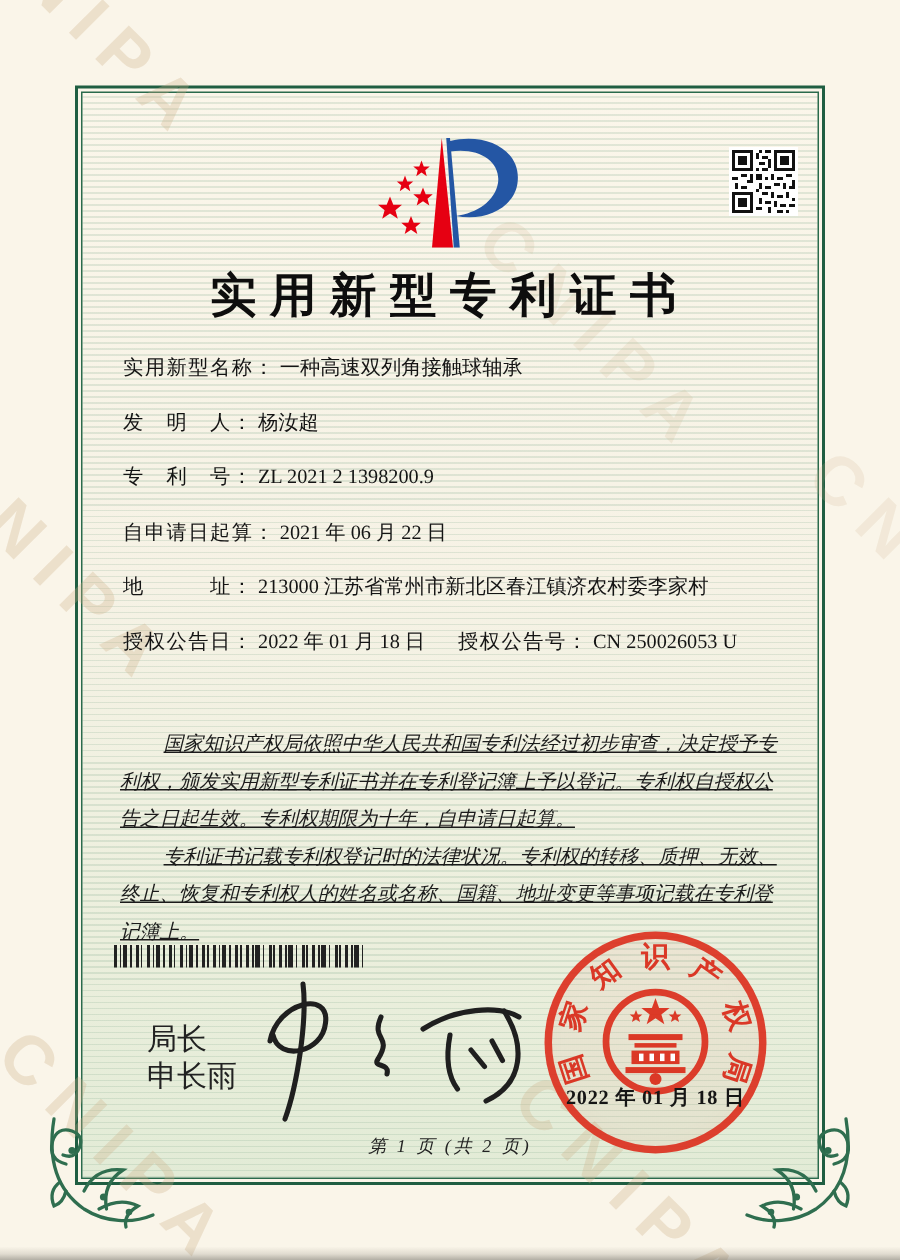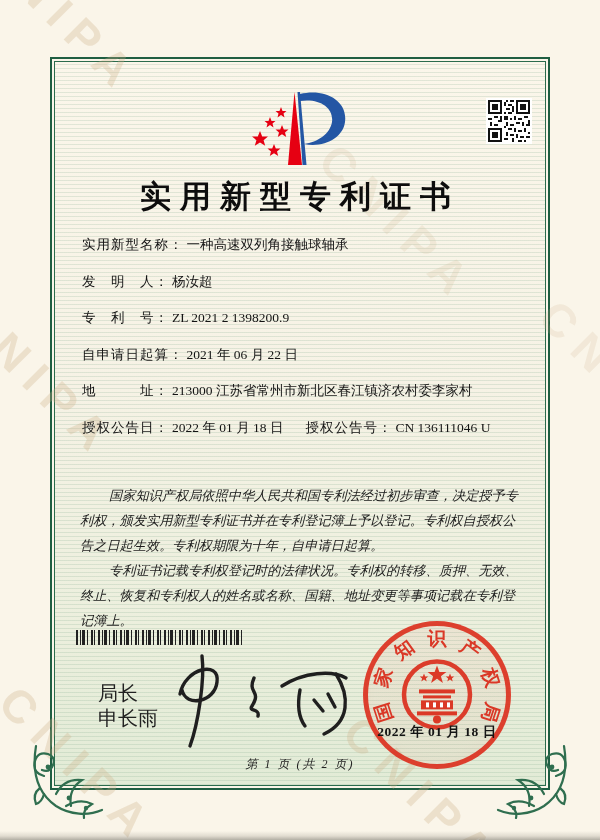--- a/index.html
+++ b/index.html
@@ -44,21 +44,21 @@
     font-size:31px;font-weight:bold;letter-spacing:9px;color:#0d0d0d;font-family:Liberation Serif, serif;
   }
   
   .fields{position:absolute;left:82px;top:234px;width:442px;z-index:5;font-size:13.5px;}
   .frow{height:22px;line-height:22px;margin-bottom:14.5px;white-space:nowrap;}
   .flabel{letter-spacing:1px;color:#141414;}
   .fvalue{margin-left:3px;color:#141414;margin-top:10px;}
   .grant .g1{display:inline-block;width:220px;}
   
   .paras{position:absolute;left:80px;top:483px;width:444px;z-index:5;
-    font-size:13.2px;line-height:25px;color:#1b1b1b;font-style:italic;}
+    font-size:13.2px;line-height:25px;color:#1b1b1b;font-style:italic;text-decoration:underline;}
   .paras p{margin:0;text-indent:2.2em;}
   
   .barcode{
     position:absolute;left:76px;top:630px;width:168px;height:15px;z-index:5;
     background:repeating-linear-gradient(90deg,
       #222 0 2px,transparent 2px 4px,#222 4px 5px,transparent 5px 6px,
       #222 6px 9px,transparent 9px 11px,#222 11px 12px,transparent 12px 15px,
       #222 15px 17px,transparent 17px 18px,#222 18px 19px,transparent 19px 22px);
   }
   
@@ -216,21 +216,21 @@
       <span class="flabel">专　利　号：</span><span class="fvalue">ZL 2021 2 1398200.9</span>
     </div>
     <div class="frow">
       <span class="flabel">自申请日起算：</span><span class="fvalue">2021 年 06 月 22 日</span>
     </div>
     <div class="frow">
       <span class="flabel">地　　　址：</span><span class="fvalue">213000 江苏省常州市新北区春江镇济农村委李家村</span>
     </div>
     <div class="frow grant">
       <span class="g1"><span class="flabel">授权公告日：</span><span class="fvalue">2022 年 01 月 18 日</span></span>
-      <span><span class="flabel">授权公告号：</span><span class="fvalue">CN 136111046 U</span></span>
+      <span><span class="flabel">授权公告号：</span><span class="fvalue">CN 250026053 U</span></span>
     </div>
   </div>
 
   <div class="paras">
     <p>国家知识产权局依照中华人民共和国专利法经过初步审查，决定授予专利权，颁发实用新型专利证书并在专利登记簿上予以登记。专利权自授权公告之日起生效。专利权期限为十年，自申请日起算。</p>
     <p>专利证书记载专利权登记时的法律状况。专利权的转移、质押、无效、终止、恢复和专利权人的姓名或名称、国籍、地址变更等事项记载在专利登记簿上。</p>
   </div>
 
   <div class="barcode"></div>
 

